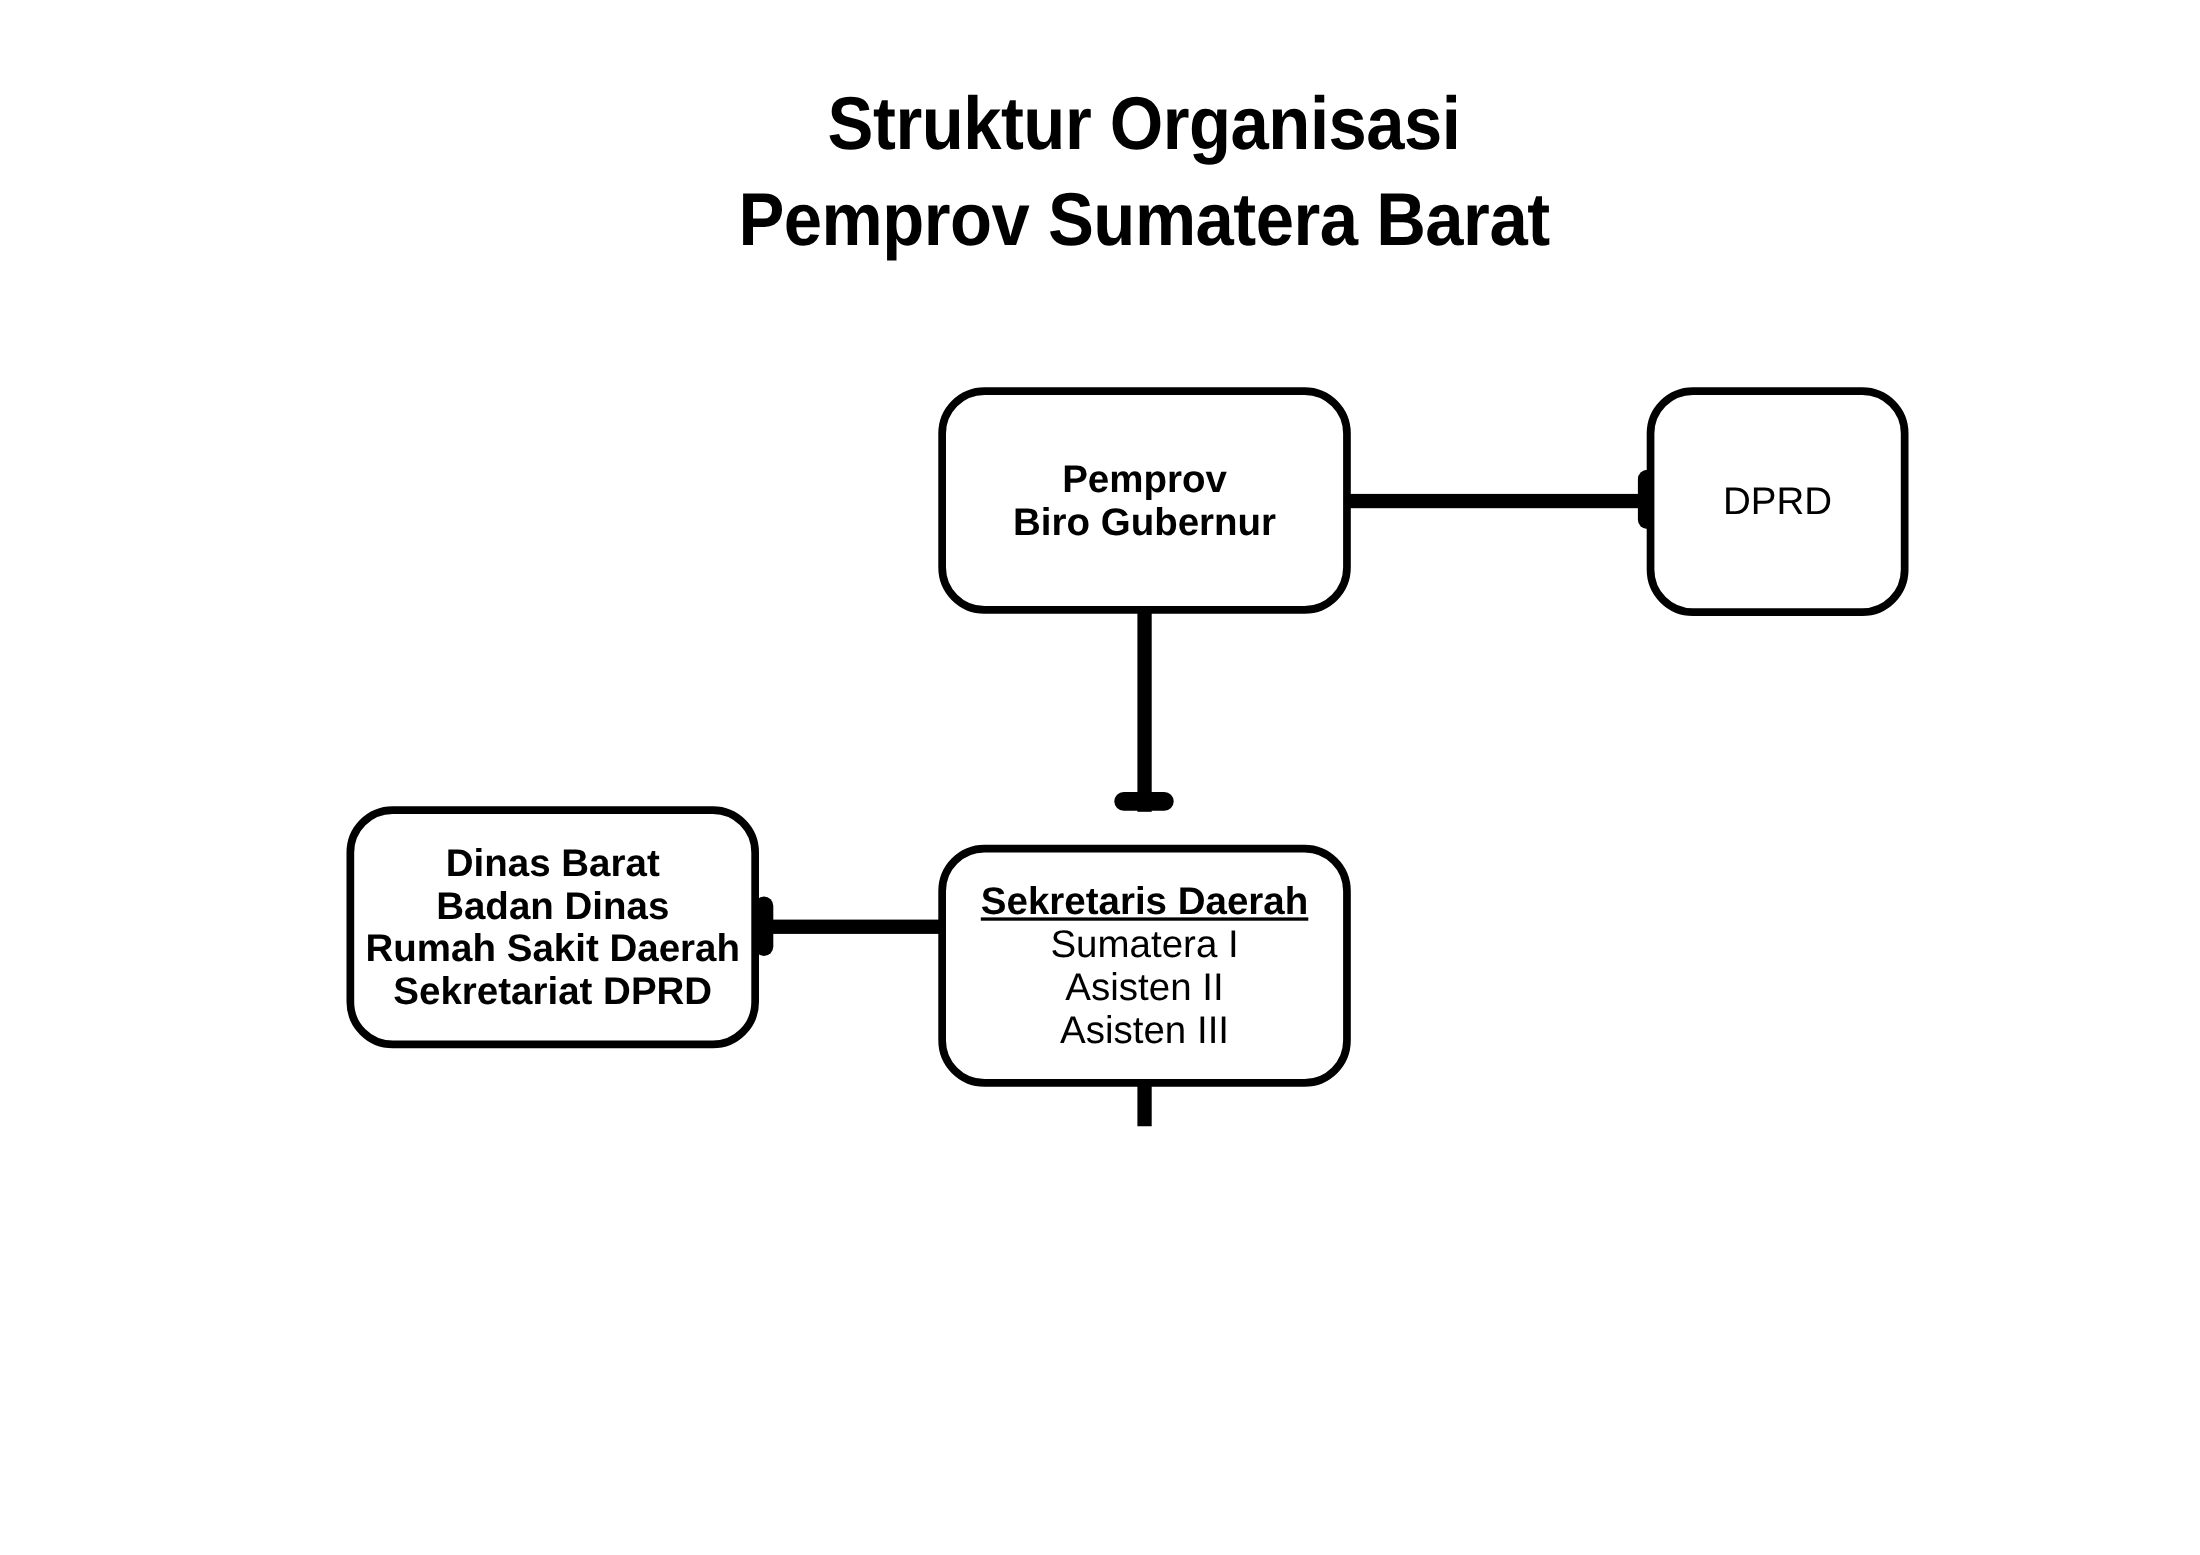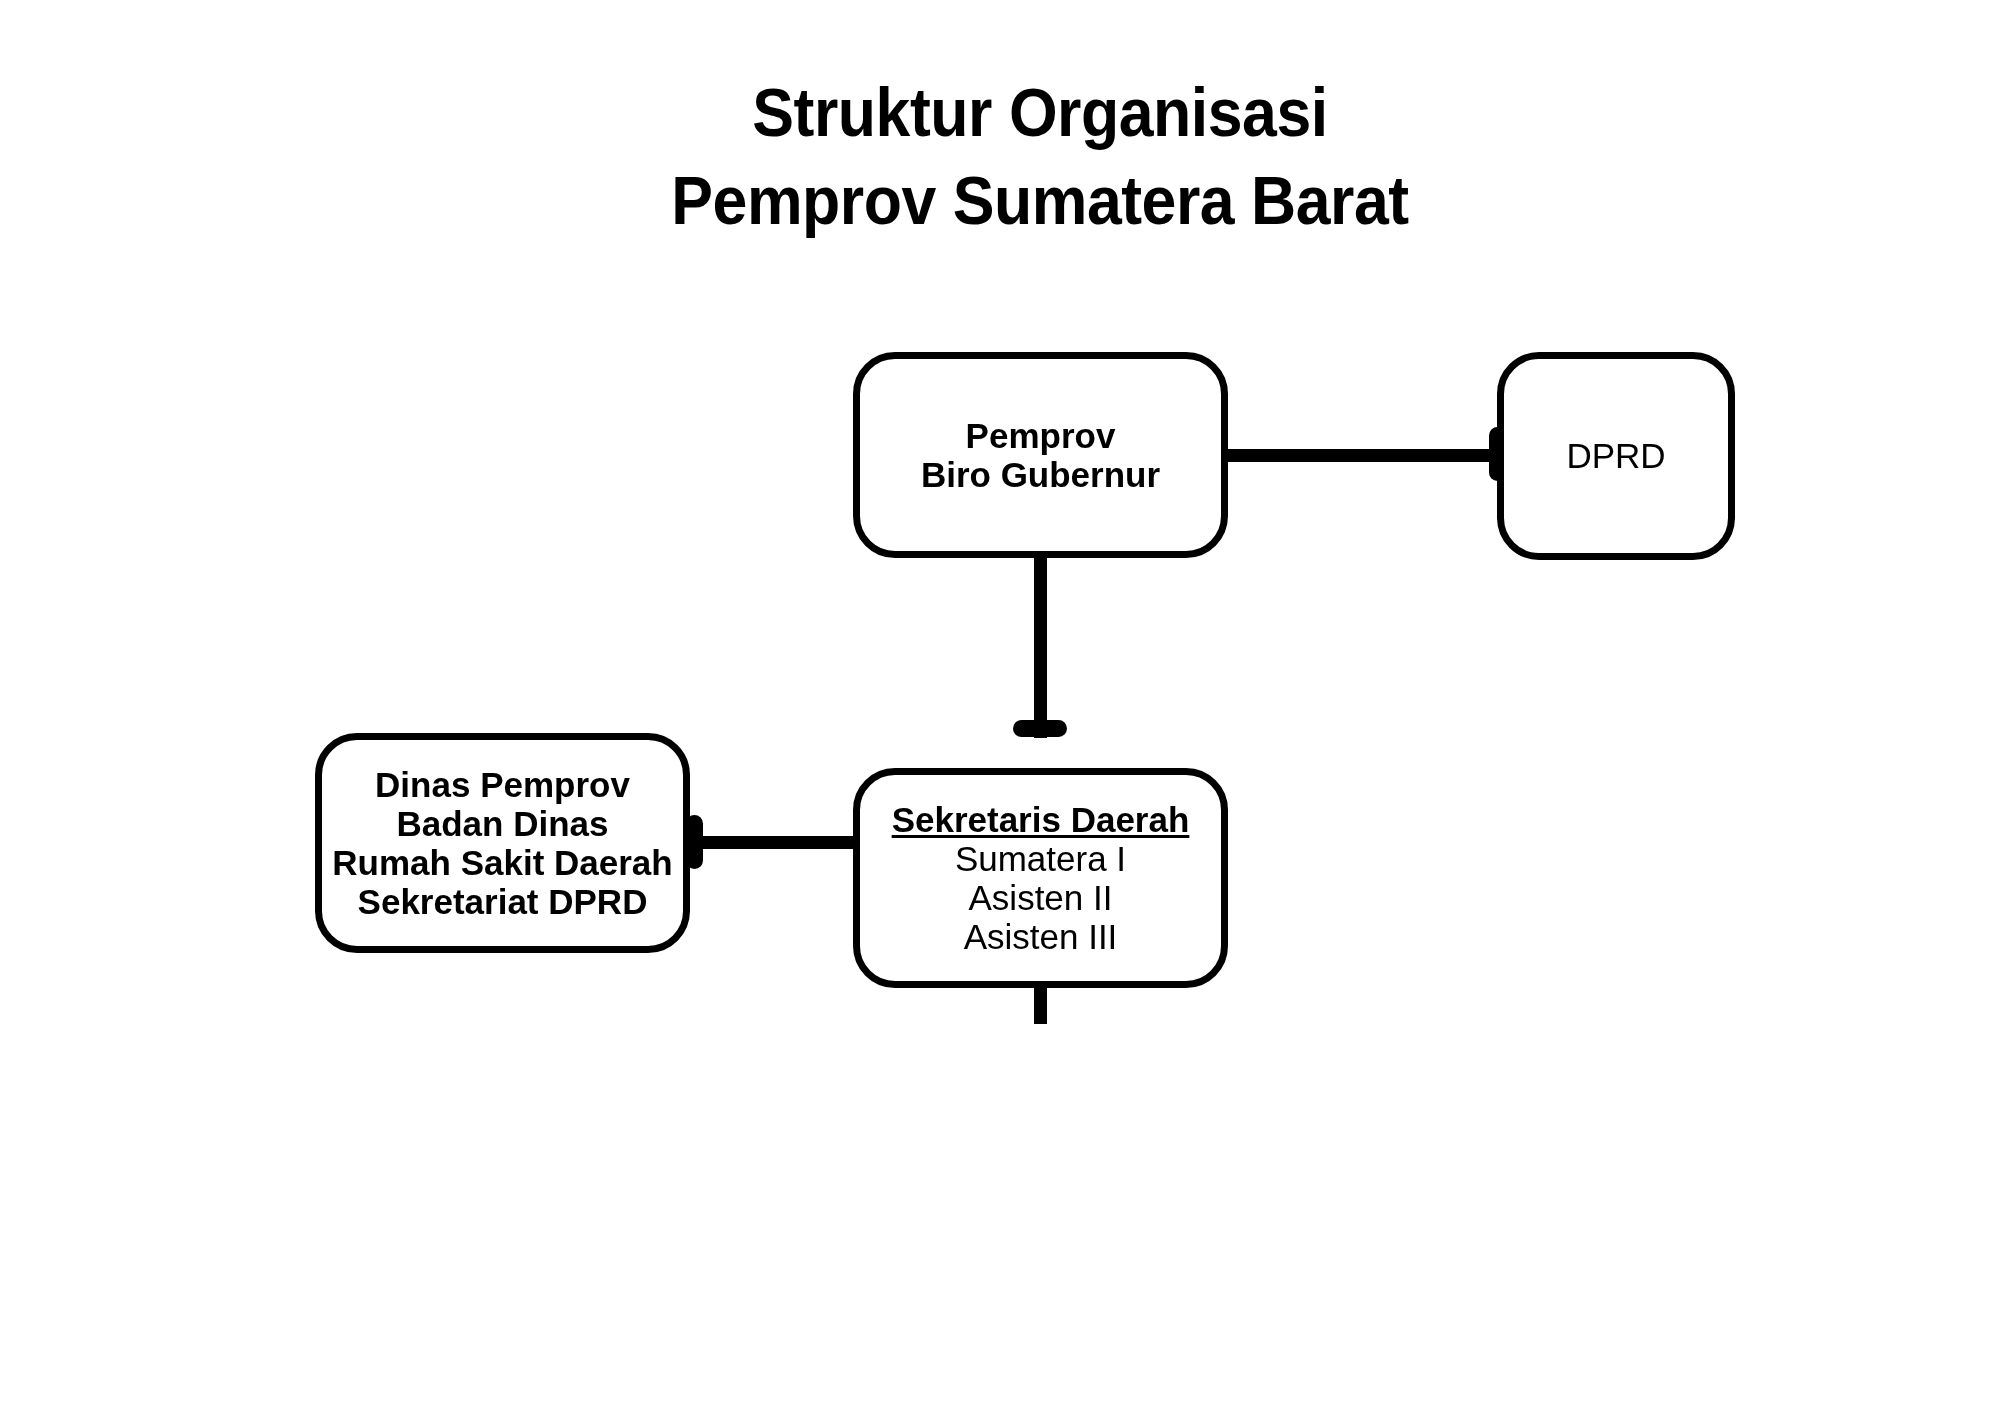--- a/index.html
+++ b/index.html
@@ -142,21 +142,21 @@
   </div>
 
   <div class="node" id="node-sekda">
     <span class="line bold underline">Sekretaris Daerah</span>
     <span class="line normal">Sumatera I</span>
     <span class="line normal">Asisten II</span>
     <span class="line normal">Asisten III</span>
   </div>
 
   <div class="node" id="node-dinas">
-    <span class="line bold">Dinas Pemprov</span>
+    <span class="line bold">Dinas Barat</span>
     <span class="line bold">Badan Dinas</span>
     <span class="line bold">Rumah Sakit Daerah</span>
     <span class="line bold">Sekretariat DPRD</span>
   </div>
 
   <div class="node" id="node-biro">
     <span class="line bold underline">Biro</span>
   </div>
 
 </div>

